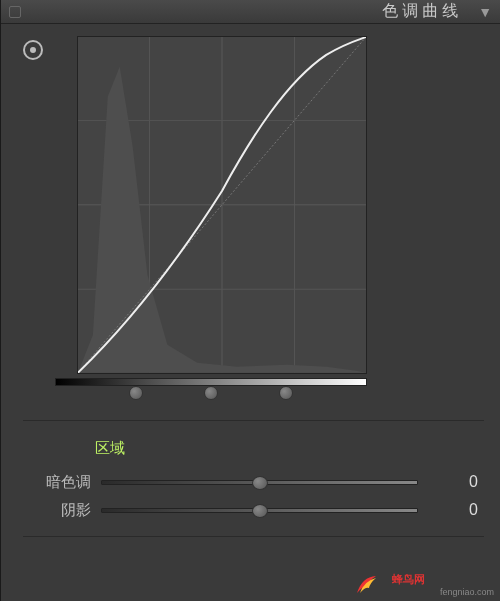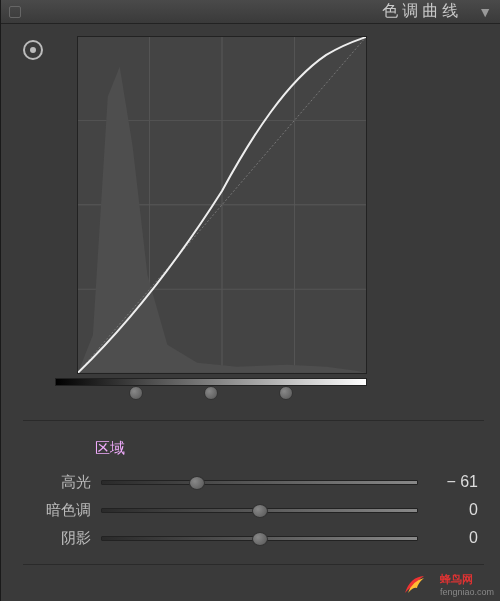--- a/index.html
+++ b/index.html
@@ -19,21 +19,21 @@
 .curve-grid line { stroke: #555; stroke-width: 1; }
 .curve-grid .center { stroke: #5a5a5a; }
 .histogram { position: absolute; inset: 0; }
 .curve-line { position: absolute; inset: 0; }
 .curve-line .actual { stroke: #eee; stroke-width: 2; fill: none; }
 .curve-line .diag { stroke: #777; stroke-width: 1; stroke-dasharray: 2 2; fill: none; }
 .gradient-strip { height: 8px; background: linear-gradient(to right, #000, #fff); border: 1px solid #222; margin: 4px 0 0 0; }
 .split-markers { position: relative; height: 14px; }
 .split-marker { position: absolute; width: 14px; height: 14px; background: radial-gradient(circle at 35% 35%, #888, #555); border: 1px solid #333; border-radius: 50%; transform: translateX(-50%); cursor: ew-resize; }
 .sliders-section { padding: 18px 6px 12px 6px; border-bottom: 1px solid #2a2a2a; }
-.region-label { color: #f0abfc; font-size: 15px; margin-left: 66px; margin-bottom: 10px; }
+.region-label { color: #bef264; font-size: 15px; margin-left: 66px; margin-bottom: 10px; }
 .slider-row { display: flex; align-items: center; height: 28px; gap: 10px; }
 .slider-label { width: 62px; text-align: right; color: #bbb; font-size: 15px; }
 .slider-track { flex: 1; height: 5px; background: linear-gradient(to right, #2a2a2a, #888); border: 1px solid #222; position: relative; border-radius: 1px; }
 .slider-handle { position: absolute; width: 16px; height: 14px; background: radial-gradient(circle at 35% 35%, #888, #555); border: 1px solid #333; border-radius: 50%; top: -5px; transform: translateX(-50%); cursor: ew-resize; }
 .slider-value { width: 50px; text-align: right; color: #ddd; font-size: 16px; }
 .point-curve { display: flex; align-items: center; padding: 14px 6px; gap: 10px; }
 .watermark { position: absolute; right: 6px; bottom: 4px; font-size: 11px; color: #aaa; display: flex; align-items: center; gap: 14px; }
 .watermark svg { width: 24px; height: 24px; }
 </style>
 </head>
@@ -74,27 +74,20 @@
           <div class="split-marker" style="left:50%"></div>
           <div class="split-marker" style="left:74%"></div>
         </div>
       </div>
     </div>
 
     <div class="sliders-section">
       <div class="region-label">区域</div>
 
       <div class="slider-row">
-        <div class="slider-label">高光</div>
-        <div class="slider-track">
-            <div class="slider-handle" style="left:30%"></div>
-          </div>
-        <div class="slider-value">− 61</div>
-      </div>
-      <div class="slider-row">
         <div class="slider-label">暗色调</div>
         <div class="slider-track">
             <div class="slider-handle" style="left:50%"></div>
           </div>
         <div class="slider-value">0</div>
       </div>
       <div class="slider-row">
         <div class="slider-label">阴影</div>
         <div class="slider-track">
             <div class="slider-handle" style="left:50%"></div>
@@ -109,16 +102,16 @@
     </div>
   </div>
 
   <div class="watermark">
     <svg viewBox="0 0 24 24">
       <path d="M3,20 Q8,4 22,3 Q14,8 14,14 Q10,12 3,20 Z" fill="#e33"></path>
       <path d="M6,20 Q10,8 22,5 Q16,10 15,15 Q11,14 6,20 Z" fill="#fb3"></path>
     </svg>
     <div>
       <div style="color:#d33;font-weight:bold;">蜂鸟网</div>
-      <div style="color:#888;font-size:9px;">fengniao.com</div>
+      <div style="color:#888;font-size:9px;margin-left:48px;">fengniao.com</div>
     </div>
   </div>
 </div>
 
 </body></html>

